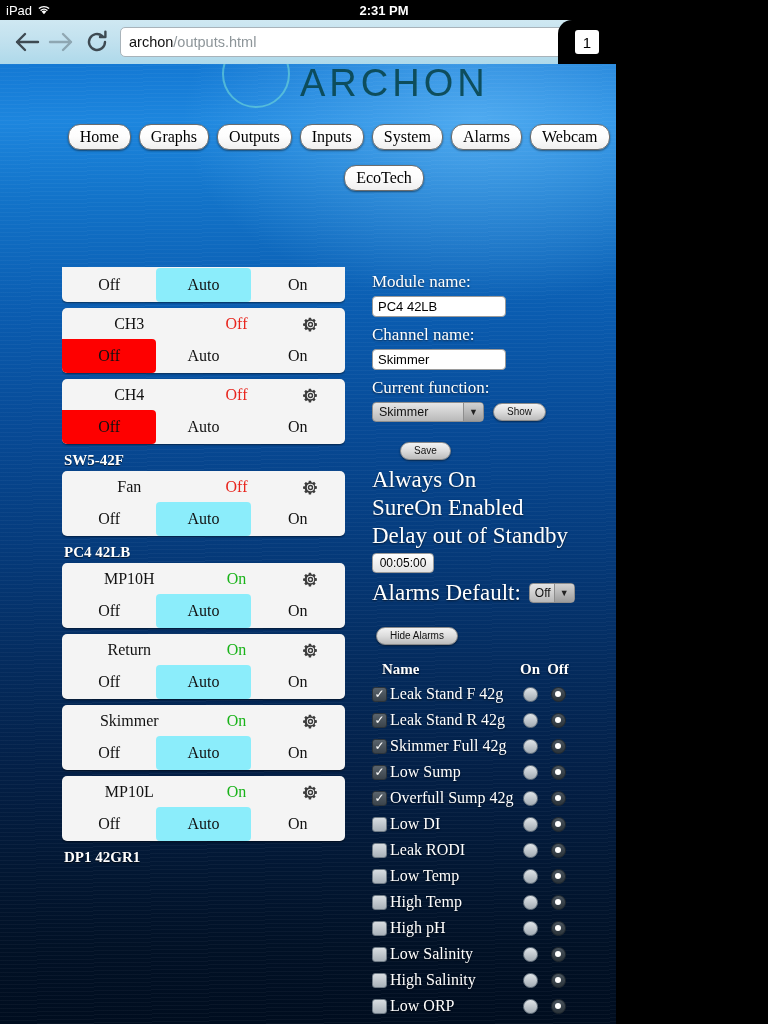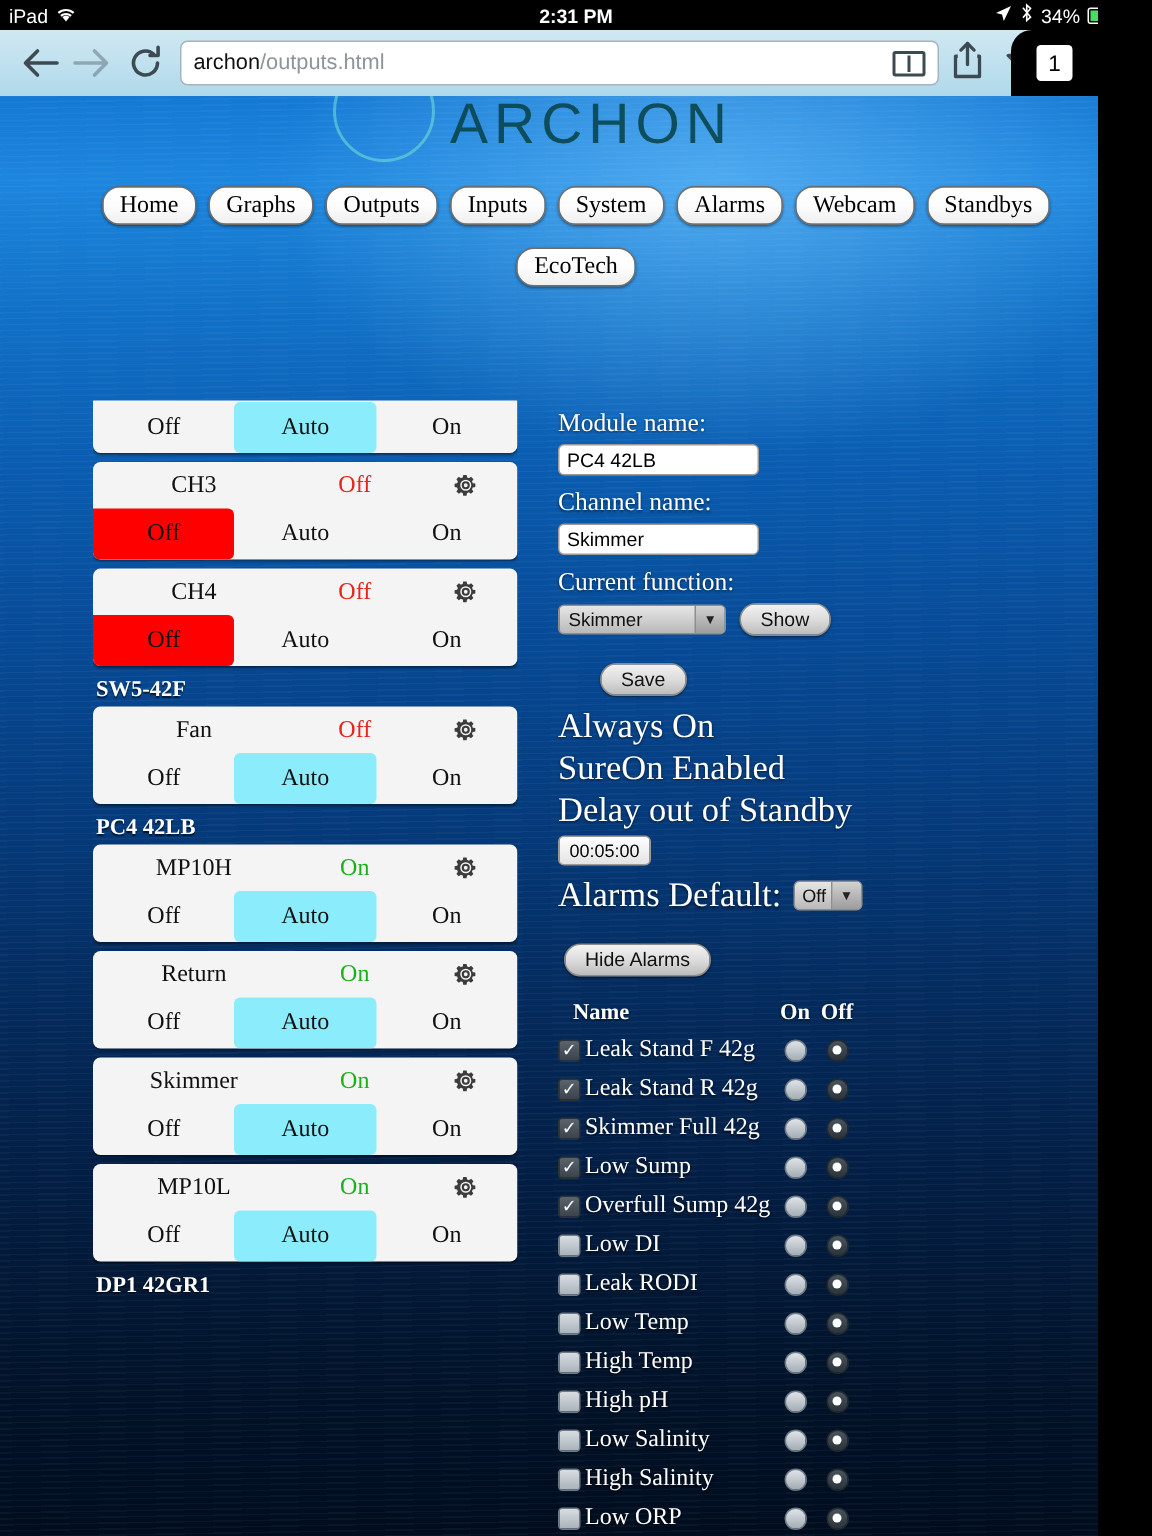--- a/index.html
+++ b/index.html
@@ -2,21 +2,21 @@
 <html><head>
 <meta charset="utf-8">
 <style>
   * { box-sizing: border-box; margin: 0; padding: 0; }
   html, body {
     width: 768px; height: 1024px;
     overflow: hidden;
     font-family: "Liberation Serif", serif;
     background: #000;
   }
-  #screen { position: relative; width: 732px; height: 1024px; overflow: hidden; text-decoration: underline; }
+  #screen { position: relative; width: 616px; height: 1024px; overflow: hidden; text-decoration: underline; }
 
   
   .statusbar {
     position: absolute; top: 0; left: 0; width: 768px; height: 20px;
     background: #000; color: #fff;
     font-family: "Liberation Sans", sans-serif; font-size: 13px;
     display: flex; align-items: center;
   }
   .sb-left { display: flex; align-items: center; gap: 5px; padding-left: 6px; }
   .sb-center { position: absolute; left: 0; right: 0; text-align: center; font-weight: bold; font-size: 13px; }
@@ -161,21 +161,21 @@
   }
   .selectbox .arrow {
     width: 20px; height: 100%; display: flex; align-items: center; justify-content: center;
     background: linear-gradient(180deg,#d2d2d2,#9d9d9d); border-left: 1px solid #8e8e8e;
     font-size: 9px; color: #222;
   }
   .pill {
     display: inline-flex; align-items: center; justify-content: center;
     background: linear-gradient(180deg,#f3f3f3 0%,#dcdcdc 50%,#bcbcbc 100%);
     border: 1px solid #8b8b8b; border-radius: 11px;
-    font-family: "Liberation Sans", sans-serif; font-size: 13px; color: #111;
+    font-family: "Liberation Sans", sans-serif; font-size: 10px; color: #111;
     padding: 2px 13px 3px; box-shadow: 0 1px 2px rgba(0,0,0,.45);
   }
   .statline { color: #fff; font-size: 23px; line-height: 1.22; text-shadow: 0 1px 2px rgba(0,0,0,.6); }
   .timebox {
     width: 62px; height: 20px; margin-top: 3px;
     background: linear-gradient(180deg,#ffffff,#e3e3e3);
     border: 1px solid #9a9a9a; border-radius: 4px;
     font-family: "Liberation Sans", sans-serif; font-size: 12px;
     display: flex; align-items: center; justify-content: center; color: #000;
   }

